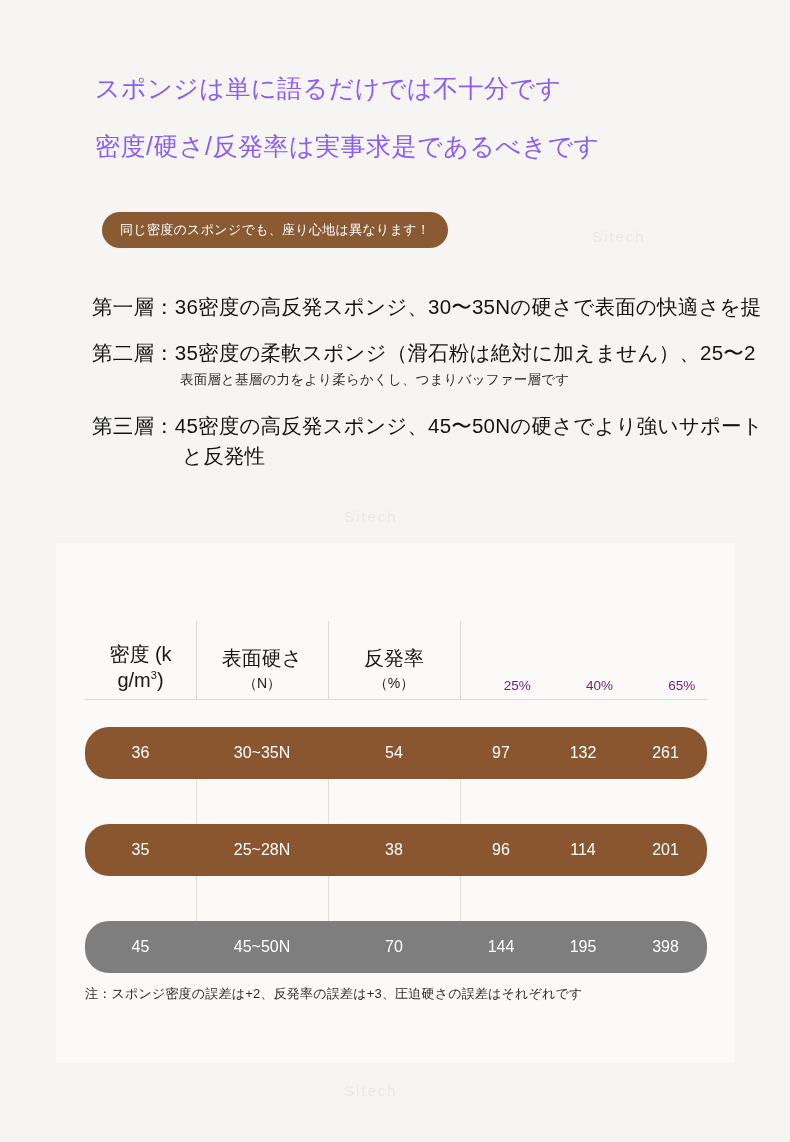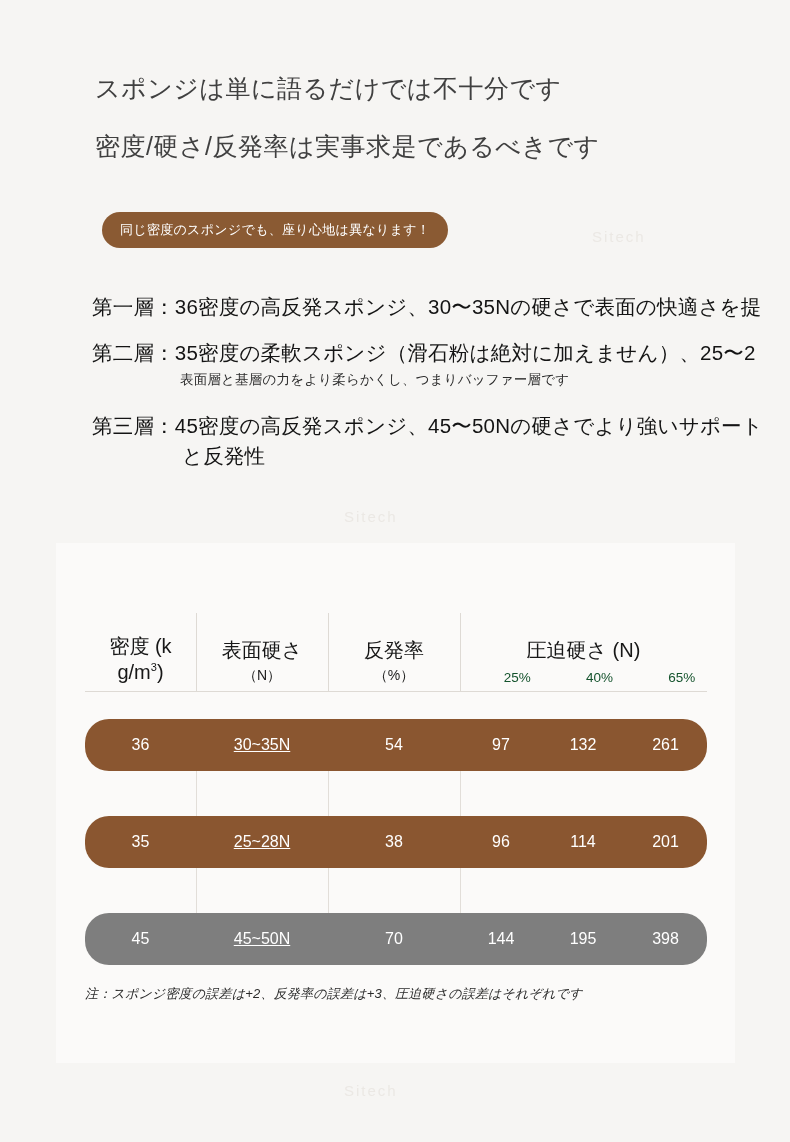--- a/index.html
+++ b/index.html
@@ -26,21 +26,21 @@
   .headline-block {
     position: absolute;
     left: 95px;
     top: 72px;
     width: 680px;
   }
   .headline {
     font-size: 25px;
     line-height: 1.35;
     letter-spacing: 0.5px;
-    color: #404040;
+    color: #8b5cf6;
     font-weight: 400;
     margin: 0 0 24px 0;
     white-space: nowrap;
   }
   .headline.second {
     margin-bottom: 4px;
   }
 
   
   .pill {
@@ -108,21 +108,21 @@
     position: absolute;
     left: 56px;
     top: 543px;
     width: 679px;
     height: 520px;
     background: #fbfaf9;
   }
   .table {
     position: absolute;
     left: 29px;
-    top: 56px;
+    top: 64px;
     width: 622px;
   }
   .thead {
     display: flex;
     align-items: flex-end;
     height: 92px;
     border-bottom: 1px solid #dedad5;
     position: relative;
   }
   .th {
@@ -148,21 +148,21 @@
     text-align: center;
   }
   .press-subs {
     display: flex;
     margin-top: 6px;
   }
   .press-subs span {
     flex: 1;
     text-align: center;
     font-size: 13.5px;
-    color: #14532d;
+    color: #701a75;
     padding-left: 32px;
   }
   .vline {
     position: absolute;
     top: 14px;
     bottom: 0;
     width: 1px;
     background: #dedad5;
   }
   .vl1 { left: 111px; }
@@ -176,21 +176,21 @@
     color: #ffffff;
     font-size: 16px;
     position: relative;
     border-radius: 24px;
   }
   .row .cell {
     box-sizing: border-box;
     text-align: center;
   }
   .c-density { width: 111px; }
-  .c-surface { width: 132px; text-decoration: underline; }
+  .c-surface { width: 132px; }
   .c-rebound { width: 132px; }
   .c-p1 { width: 82px; }
   .c-p2 { width: 82px; }
   .c-p3 { width: 83px; }
 
   .gap {
     height: 45px;
     position: relative;
   }
   .gap .vline-g {
@@ -203,21 +203,20 @@
 
   .footnote {
     position: absolute;
     left: 29px;
     top: 440px;
     width: 600px;
     font-size: 13px;
     line-height: 1.7;
     color: #2a2a2a;
     letter-spacing: 0.2px;
-    font-style: italic;
   }
 </style>
 </head>
 <body>
 
 <div class="page">
 
   <div class="headline-block">
     <p class="headline">スポンジは単に語るだけでは不十分です</p>
     <p class="headline second">密度/硬さ/反発率は実事求是であるべきです</p>
@@ -252,21 +251,20 @@
         </div>
         <div class="th th-surface">
           <span>表面硬さ</span>
           <span class="sub">（N）</span>
         </div>
         <div class="th th-rebound">
           <span>反発率</span>
           <span class="sub">（%）</span>
         </div>
         <div class="th th-press">
-          <span class="press-title">圧迫硬さ (N)</span>
           <div class="press-subs">
             <span>25%</span>
             <span>40%</span>
             <span>65%</span>
           </div>
         </div>
       </div>
 
       <div class="row" style="background:#8a5630; margin-top:27px;">
         <div class="cell c-density">36</div>

